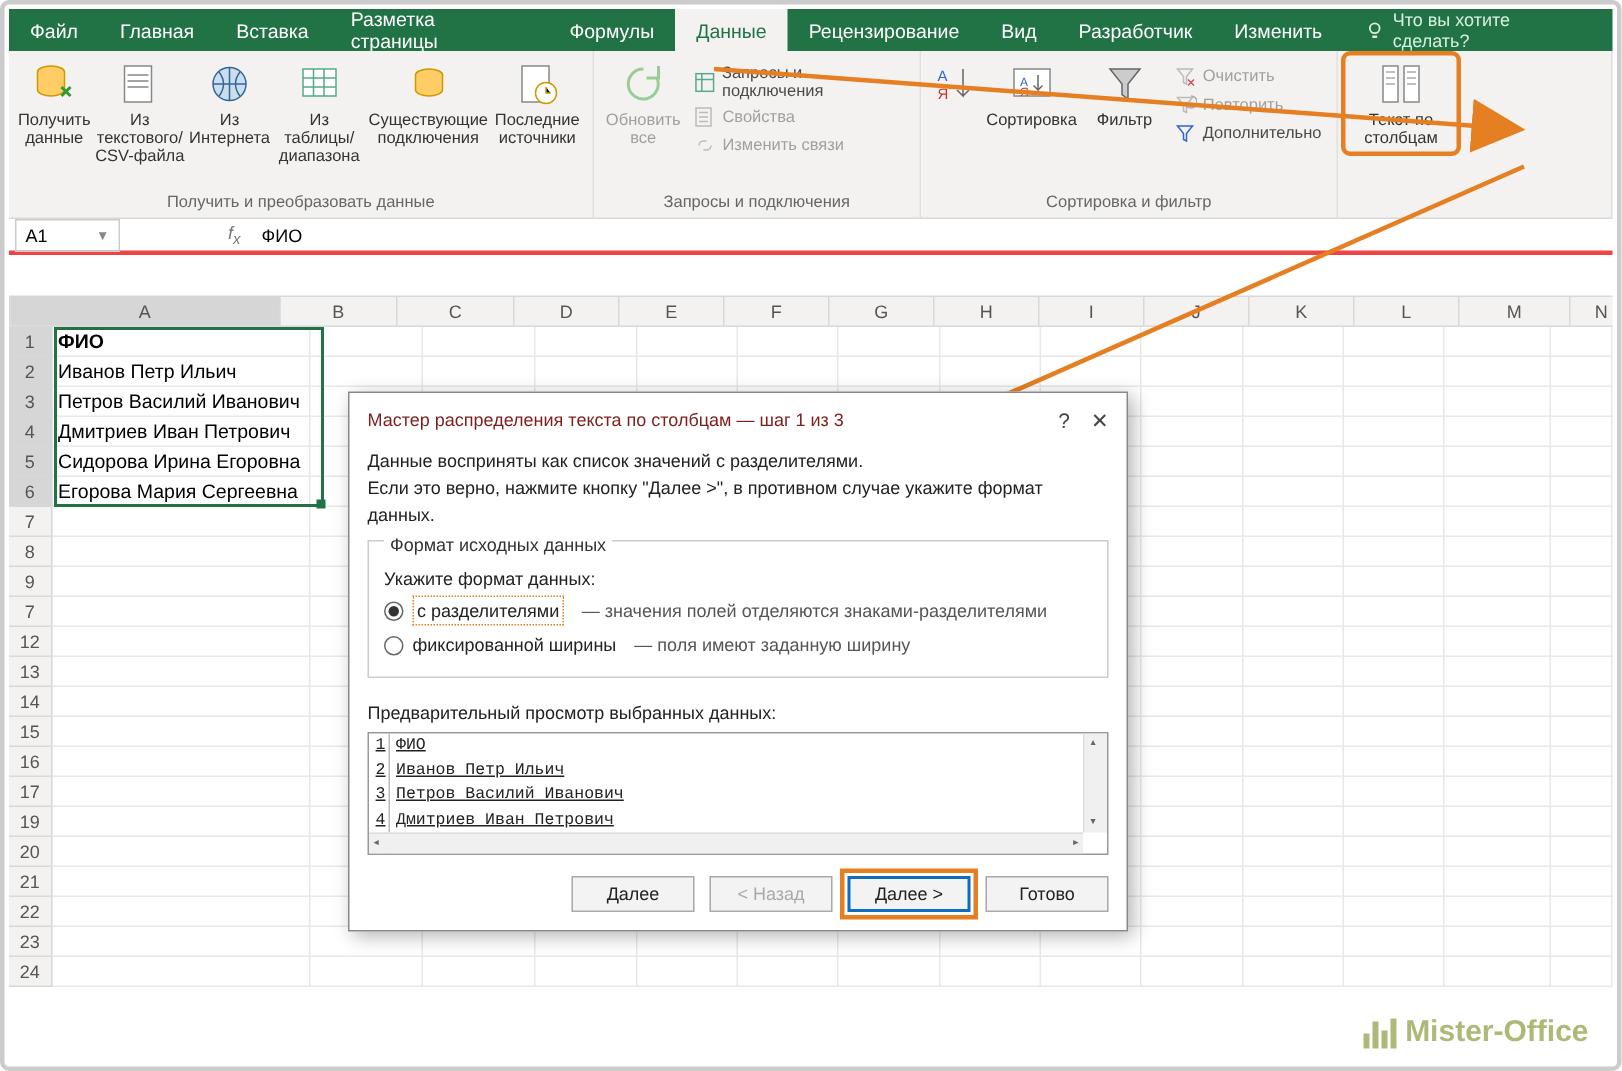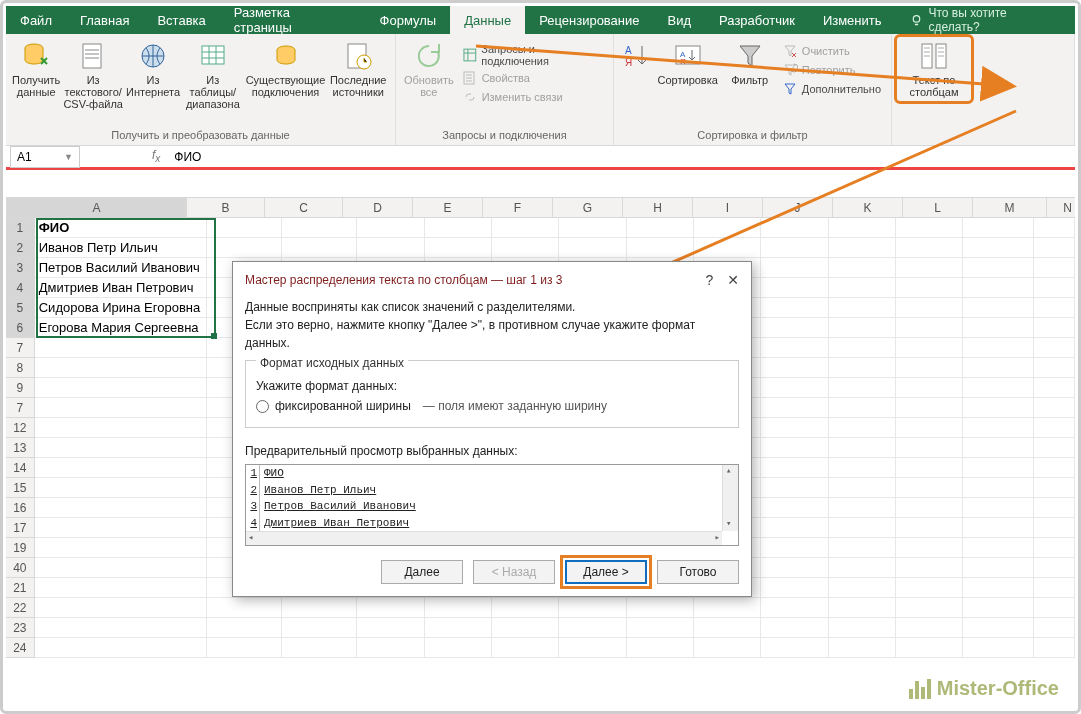--- a/index.html
+++ b/index.html
@@ -587,21 +587,21 @@
           <div class="cell" style="width: 70px;"></div>
           <div class="cell" style="width: 70px;"></div>
           <div class="cell" style="width: 70px;"></div>
           <div class="cell" style="width: 70px;"></div>
           <div class="cell" style="width: 70px;"></div>
           <div class="cell" style="width: 70px;"></div>
           <div class="cell" style="width: 74px;"></div>
           <div class="cell" style="width: 42px;"></div>
         </div>
         <div class="row-g">
-          <div class="rh">40</div>
+          <div class="rh">20</div>
           <div class="cell" style="width: 180px;"></div>
           <div class="cell" style="width: 78px;"></div>
           <div class="cell" style="width: 78px;"></div>
           <div class="cell" style="width: 70px;"></div>
           <div class="cell" style="width: 70px;"></div>
           <div class="cell" style="width: 70px;"></div>
           <div class="cell" style="width: 70px;"></div>
           <div class="cell" style="width: 70px;"></div>
           <div class="cell" style="width: 70px;"></div>
           <div class="cell" style="width: 70px;"></div>
@@ -702,20 +702,25 @@
       <span>✕</span>
     </span>
   </div>
   <div class="dlg-body">
     <div>Данные восприняты как список значений с разделителями.</div>
     <div>Если это верно, нажмите кнопку "Далее &gt;", в противном случае укажите формат данных.</div>
     <div class="fieldset">
       <span class="legend">Формат исходных данных</span>
       <div class="inner">
         <div>Укажите формат данных:</div>
+        <div class="radio-row">
+          <span class="radio on"></span>
+          <span class="dotted-focus">с разделителями</span>
+          <span class="radio-dash">— значения полей отделяются знаками-разделителями</span>
+        </div>
         <div class="radio-row">
           <span class="radio"></span>
           <span>фиксированной ширины</span>
           <span class="radio-dash">— поля имеют заданную ширину</span>
         </div>
       </div>
     </div>
     <div class="preview-label">Предварительный просмотр выбранных данных:</div>
     <div class="preview">
       <div id="preview-lines">

